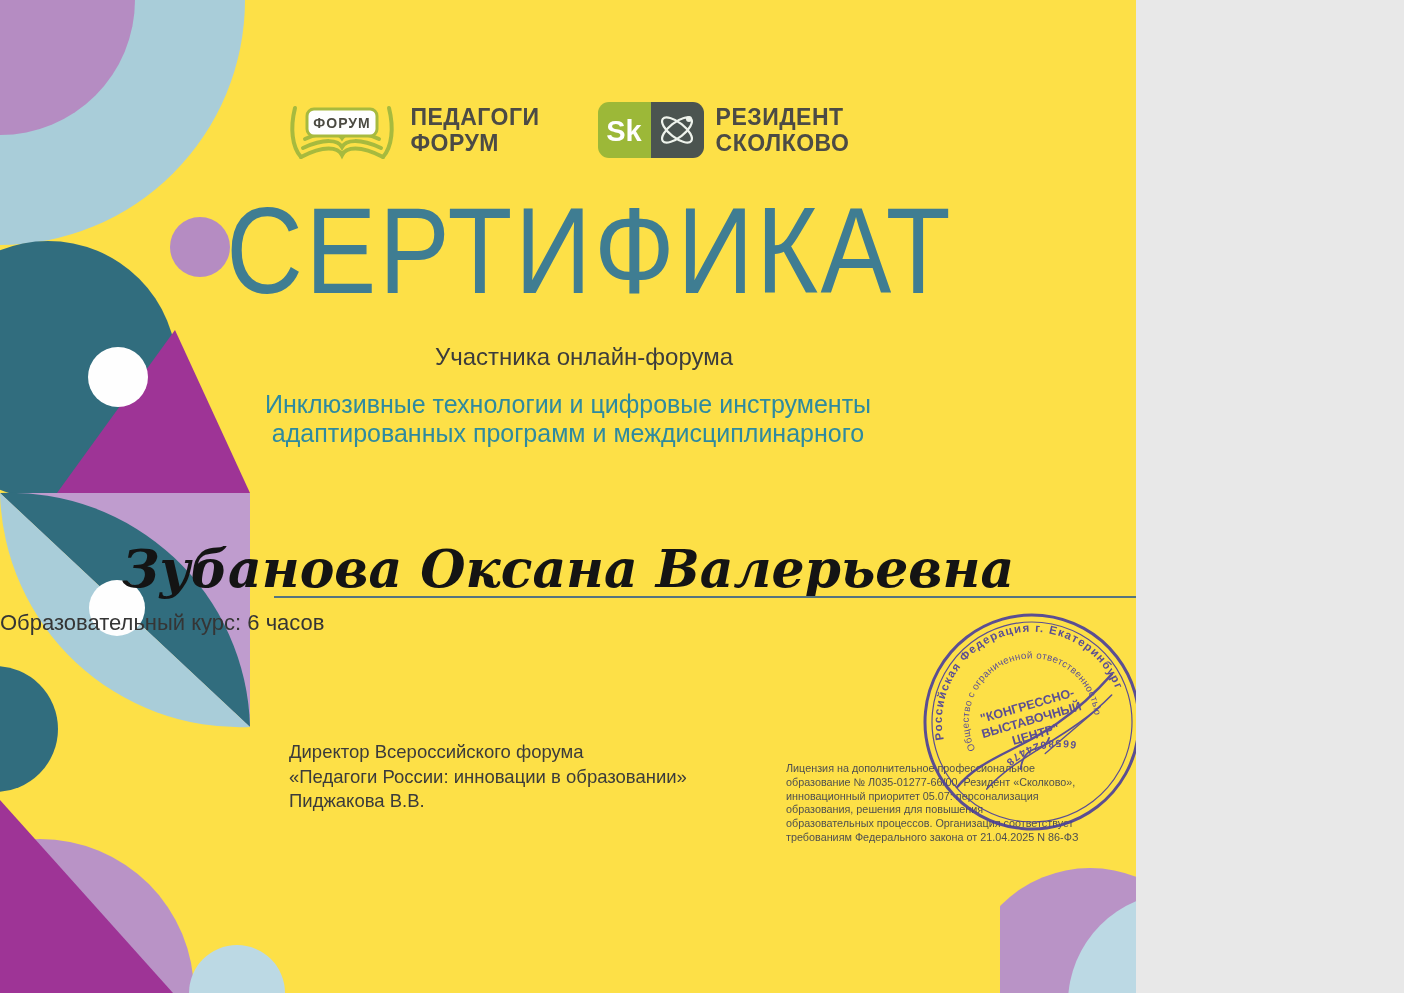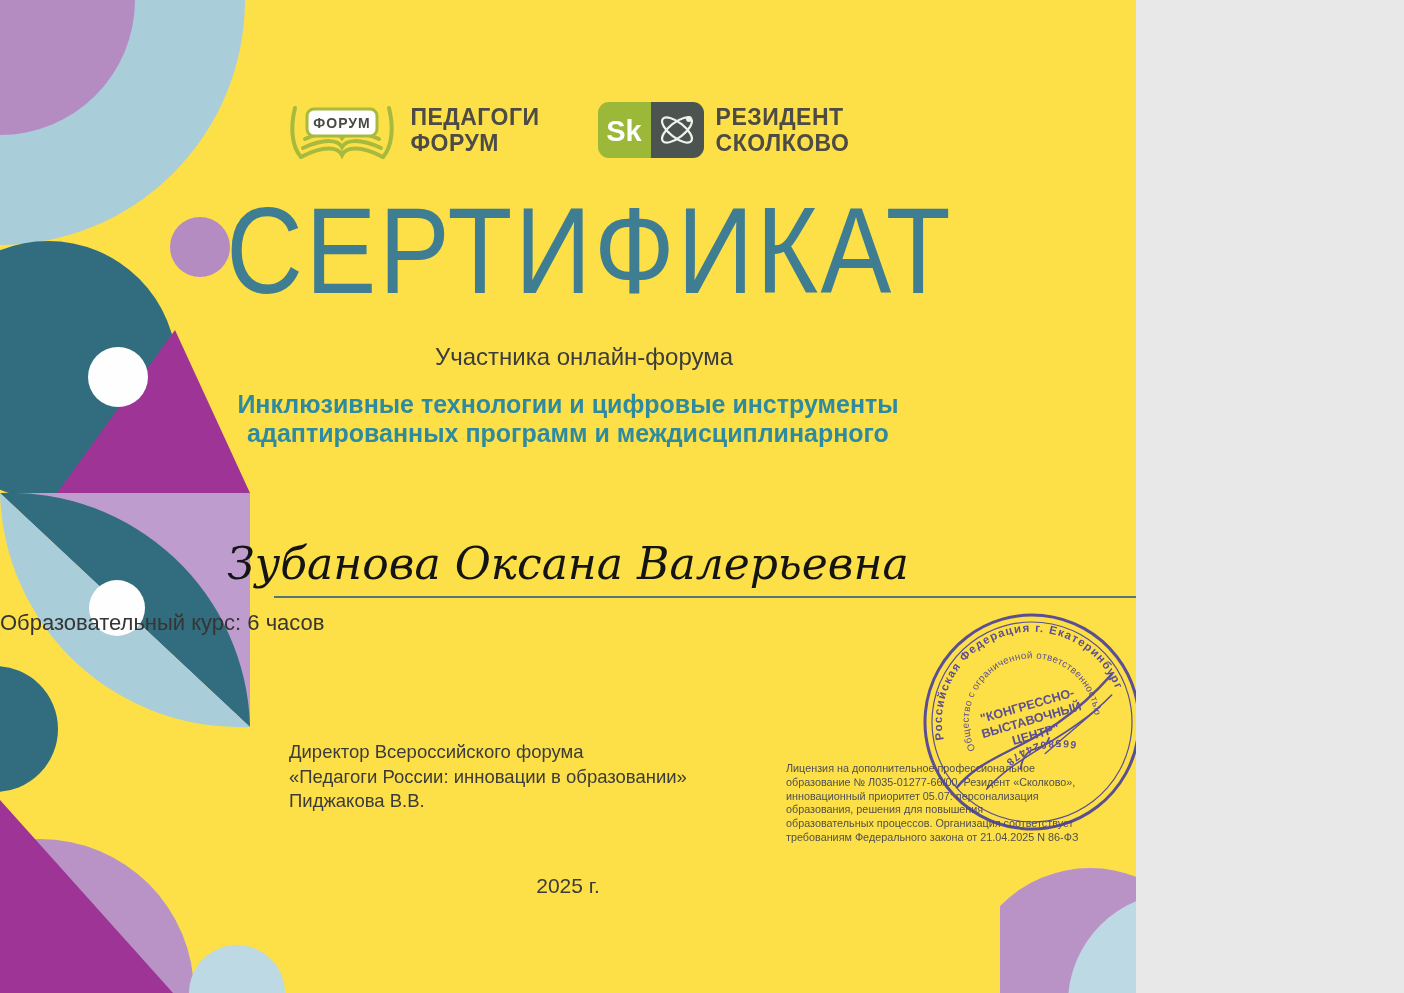--- a/index.html
+++ b/index.html
@@ -16,25 +16,25 @@
   .logo-text{font-weight:bold;font-size:23px;line-height:26px;letter-spacing:.5px;color:#4c4b45;}
 
   .title-wrap{position:absolute;top:190px;left:0;right:0;text-align:center;padding-left:44px;}
   .title{display:inline-block;font-size:122px;line-height:1;font-weight:400;color:#3f7d92;
          letter-spacing:3px;transform:scaleX(.87);transform-origin:center;}
 
   .subtitle{position:absolute;top:343px;left:0;right:0;text-align:center;
             font-size:24px;color:#3c3c3c;padding-left:32px;}
 
   .course{position:absolute;top:390px;left:0;right:0;text-align:center;
-          font-size:25px;line-height:29px;font-weight:bold;color:#2e8aa0;}
+          font-size:25px;line-height:29px;font-weight:normal;color:#2e8aa0;}
 
   .name{position:absolute;top:538px;left:0;right:0;text-align:center;
-        font-family:"DejaVu Serif",serif;font-style:italic;font-weight:normal;
-        font-size:44px;color:#141414;}
+        font-family:"DejaVu Serif",serif;font-style:italic;font-weight:bold;
+        font-size:52px;color:#141414;}
   .divider{position:absolute;top:596px;left:274px;width:862px;height:2px;background:#55747e;}
   .hours{position:absolute;top:610px;left:0;right:0;text-align:left;font-size:22px;color:#353535;}
 
   .sign{position:absolute;left:289px;top:740px;font-size:18.5px;line-height:24.5px;color:#3b3b3b;}
   .legal{position:absolute;left:786px;top:762px;width:320px;font-size:10.8px;line-height:13.8px;
          color:#4f4f4f;z-index:1;}
 
   .stamp{position:absolute;left:916px;top:606px;transform:rotate(-16deg);opacity:.9;z-index:2;}
   .year{position:absolute;top:874px;left:0;right:0;text-align:center;font-size:21px;color:#3b3b3b;}
 </style>
@@ -189,16 +189,15 @@
         <text x="116" y="133" text-anchor="middle" font-size="12.5" font-weight="bold">ЦЕНТР"</text>
       </g>
       <g fill="none" stroke="#4a3f9b" stroke-linecap="round">
         <path d="M26,158 C70,128 118,148 206,92" stroke-width="2.4"></path>
         <path d="M54,168 C96,142 148,142 200,112" stroke-width="1.6"></path>
         <path d="M92,158 C104,132 120,150 128,136" stroke-width="1.8"></path>
         <path d="M120,150 L186,120" stroke-width="1.4"></path>
       </g>
     </svg>
 
-    <div class="year">2025 г.</div>
 
   </div>
 </div>
 
 </body></html>

